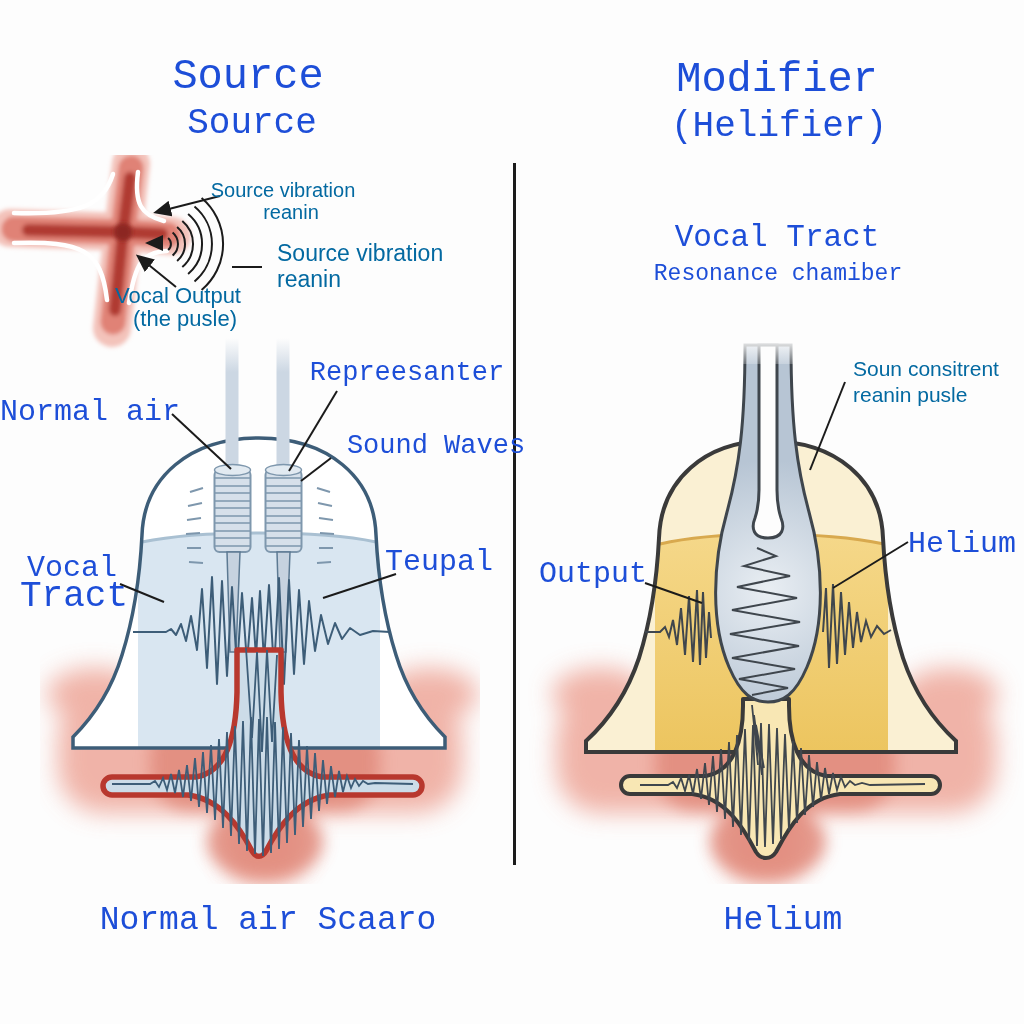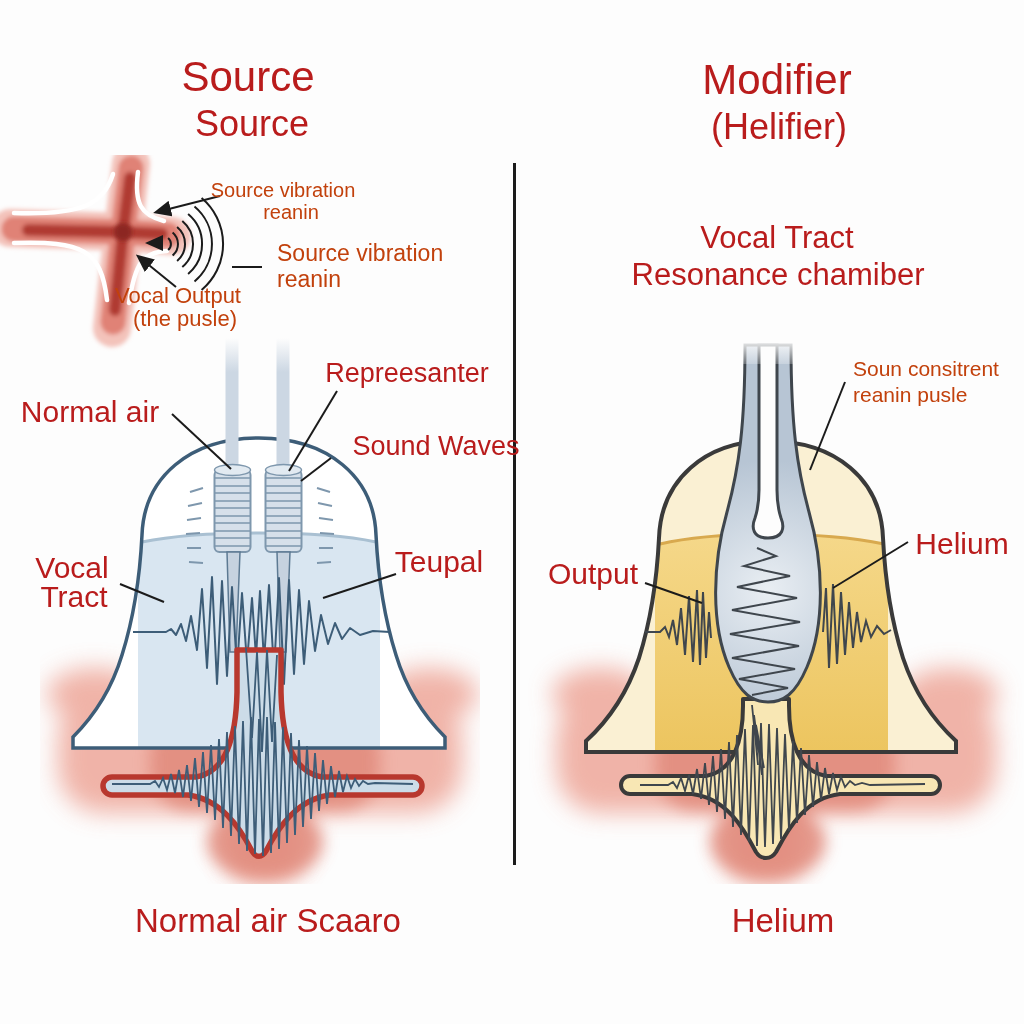--- a/index.html
+++ b/index.html
@@ -1,20 +1,20 @@
 <!DOCTYPE html>
 <html><head>
 <meta charset="utf-8">
 <style>
   html,body{margin:0;padding:0;background:#ffffff;}
   .canvas{position:relative;width:1024px;height:1024px;background:#fdfdfd;overflow:hidden;}
   .lbl{position:absolute;transform:translate(-50%,-50%);white-space:nowrap;line-height:1;}
   .lbl-left{position:absolute;transform:translate(0,-50%);white-space:nowrap;line-height:1;}
-  .serif{font-family:Liberation Sans, sans-serif;color:#b91c1c;}
-  .sans{font-family:"Liberation Sans",sans-serif;color:#c2410c;}
+  .serif{font-family:Liberation Mono, monospace;color:#1d4ed8;}
+  .sans{font-family:"Liberation Sans",sans-serif;color:#0369a1;}
   svg{position:absolute;}
   .divider{position:absolute;background:#1b1b1b;}
 </style>
 </head>
 <body>
 
 <div class="canvas">
 
   <div class="divider" style="left:513px;top:163px;width:3px;height:702px;"></div>
 
@@ -142,21 +142,21 @@
       <line x1="331" y1="458" x2="301" y2="481"></line>
       <line x1="120" y1="584" x2="164" y2="602"></line>
       <line x1="396" y1="574" x2="323" y2="598"></line>
     </g>
   </svg>
 
   <div class="lbl serif" style="left:90px;top:412px;font-size:30px;">Normal air</div>
   <div class="lbl serif" style="left:407px;top:373px;font-size:27px;">Repreesanter</div>
   <div class="lbl serif" style="left:428px;top:446px;font-size:27px;margin-left:8px;">Sound Waves</div>
   <div class="lbl serif" style="left:72px;top:568px;font-size:30px;">Vocal</div>
-  <div class="lbl serif" style="left:74px;top:597px;font-size:30px;">Tract</div>
+  <div class="lbl serif" style="left:74px;top:597px;font-size:36px;">Tract</div>
   <div class="lbl serif" style="left:439px;top:562px;font-size:30px;">Teupal</div>
   <div class="lbl serif" style="left:268px;top:920px;font-size:33px;">Normal air Scaaro</div>
 
   <svg style="left:512px;top:338px;" width="512" height="546" viewBox="512 338 512 546">
     <defs>
       <linearGradient id="goldGrad" x1="0" y1="532" x2="0" y2="760" gradientUnits="userSpaceOnUse">
         <stop offset="0" stop-color="#f5d88a"></stop>
           <stop offset="1" stop-color="#ecc45d"></stop>
       </linearGradient>
       <radialGradient id="sacGrad" cx="768" cy="590" r="130" gradientUnits="userSpaceOnUse">
@@ -211,20 +211,20 @@
     <polyline fill="none" stroke="#3f464d" stroke-width="2" points="823,632 826,588 829,668 833,584 837,664 841,592 845,655 849,602 853,648 857,612 861,642 866,621 871,637 877,626 884,634 891,630"></polyline>
 
     <g stroke="#1b1b1b" stroke-width="2">
       <line x1="845" y1="382" x2="810" y2="470"></line>
       <line x1="908" y1="542" x2="833" y2="588"></line>
       <line x1="645" y1="583" x2="702" y2="603"></line>
     </g>
   </svg>
 
   <div class="lbl serif" style="left:777px;top:237px;font-size:31px;">Vocal Tract</div>
-  <div class="lbl serif" style="left:778px;top:274px;font-size:31px;">Resonance chamiber</div>
+  <div class="lbl serif" style="left:778px;top:274px;font-size:23px;">Resonance chamiber</div>
   <div class="lbl-left sans" style="left:853px;top:368px;font-size:21px;">Soun consitrent</div>
   <div class="lbl-left sans" style="left:853px;top:394px;font-size:21px;">reanin pusle</div>
   <div class="lbl serif" style="left:962px;top:544px;font-size:30px;">Helium</div>
   <div class="lbl serif" style="left:593px;top:574px;font-size:30px;">Output</div>
   <div class="lbl serif" style="left:783px;top:920px;font-size:33px;">Helium</div>
 
 </div>
 
 </body></html>

